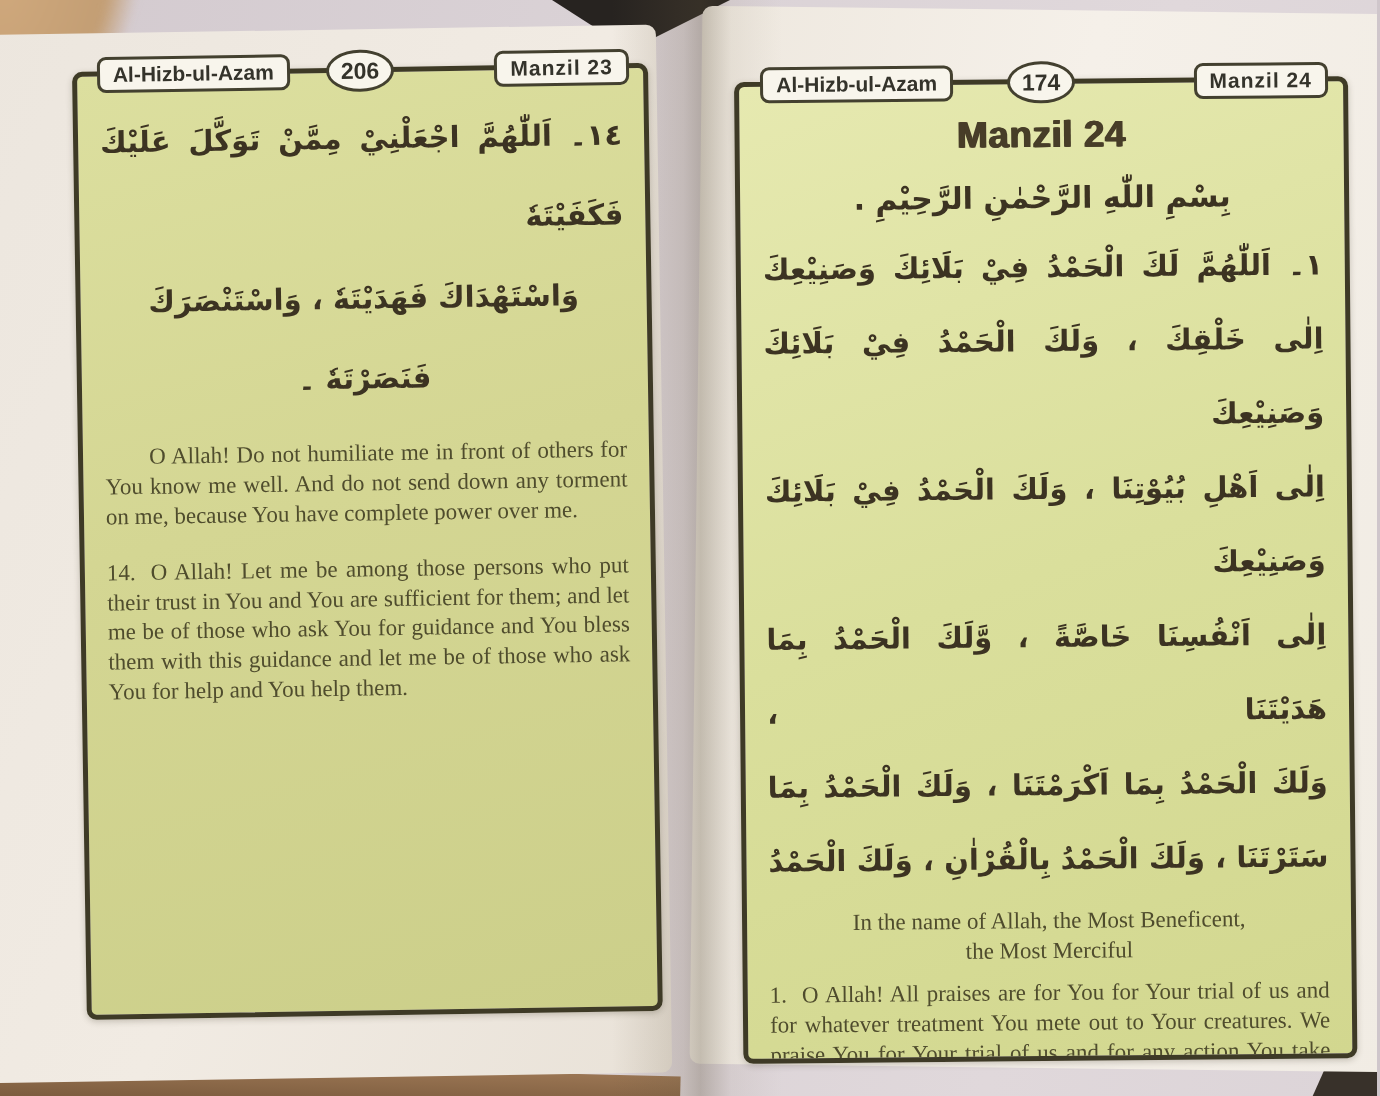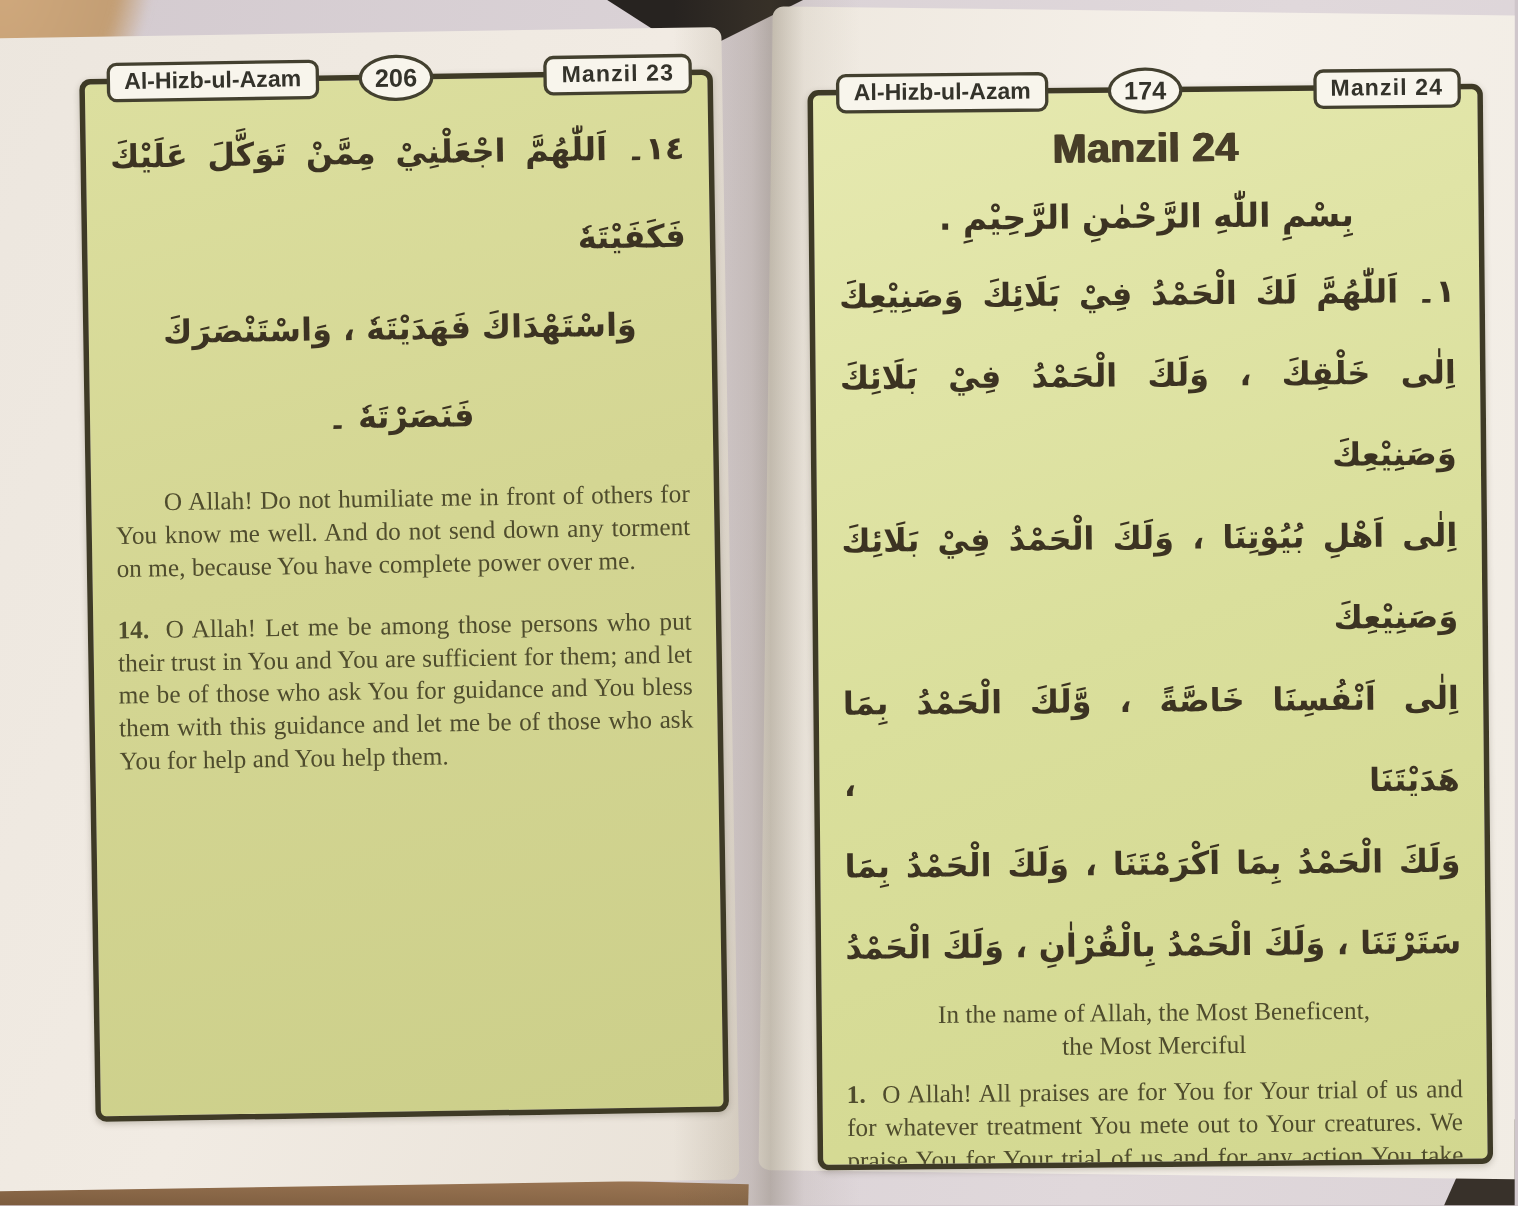--- a/index.html
+++ b/index.html
@@ -58,21 +58,21 @@
   
   .arabic{direction:rtl;font-family:"DejaVu Sans", sans-serif;font-weight:bold;color:#3c3322;}
   .a-line{font-size:29px;line-height:74px;text-align:justify;text-align-last:justify;}
   .a-line.center{text-align:center;text-align-last:center;}
   .arabic-left{margin-top:26px;font-size:31px;}
   .arabic-left .a-line{line-height:80px;}
 
   .eng{font-family:"Liberation Serif","DejaVu Serif",serif;color:#4f4c2d;
        font-size:23px;line-height:1.30;text-align:justify;margin:0;}
   .eng.indent{text-indent:44px;}
-  .pnum{font-weight:bold;margin-right:15px;}
+  .pnum{font-weight:normal;margin-right:15px;}
   .pnum:empty{margin:0;}
 
   .manzil-title{margin-top:30px;text-align:center;font-size:37px;font-weight:bold;
                 color:#473d28;letter-spacing:0.5px;
                 text-shadow:0.8px 0 0 currentColor,-0.8px 0 0 currentColor;}
   .bismillah{margin-top:10px;text-align:center;font-size:30px;line-height:64px;}
   .bis-trans{margin-top:10px;text-align:center;white-space:pre-line;font-size:23px;line-height:1.3;
              font-family:"Liberation Serif","DejaVu Serif",serif;color:#4f4c2d;}
 
   .mt20{margin-top:20px;} .mt26{margin-top:26px;} .mt12{margin-top:12px;}

